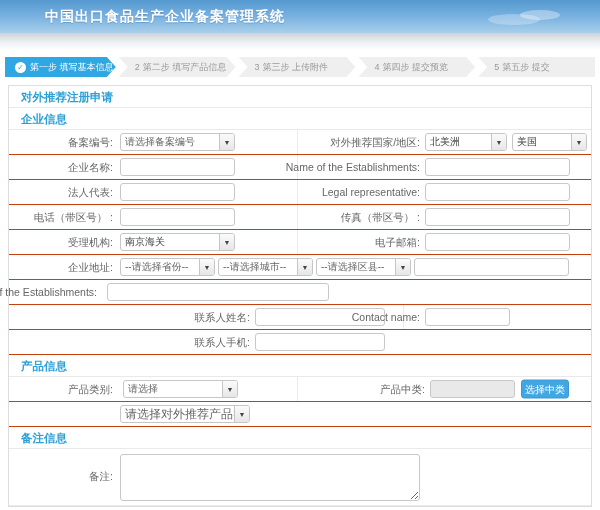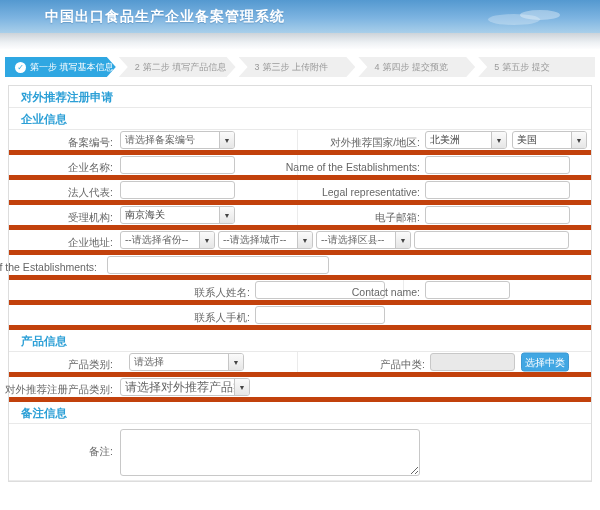--- a/index.html
+++ b/index.html
@@ -25,21 +25,21 @@
   .step.last { clip-path:polygon(0 0,100% 0,100% 100%,0 100%,9px 50%); }
   .step.active { background:#2fa7e2; color:#fff; }
   .chk { flex:0 0 auto; width:11px; height:11px; border-radius:50%; background:#fff; color:#2fa7e2;
     font-size:8px; line-height:11px; text-align:center; font-weight:bold; margin-right:4px; }
   .step-num { margin-right:3px; }
 
   
   .panel { margin:8px 8px 0 8px; border:1px solid #ddd; background:#fff; }
   .sec-title { height:22px; line-height:22px; padding-left:12px; color:#2b9fd6;
     font-weight:bold; font-size:11.5px; border-bottom:1px solid #e9e9e9; }
-  .frow { position:relative; height:25px; border-bottom:5px solid #c2410c; }
+  .frow { position:relative; height:25px; border-bottom:1px solid #c2410c; }
   .frow.tall { height:57px; border-bottom:1px solid #ebebeb; }
   .flabel { position:absolute; top:0; line-height:25px; font-size:10.5px; color:#666; white-space:nowrap; }
   .tall .flabel { top:50%; line-height:normal; transform:translateY(-50%); }
   .vline { position:absolute; top:0; bottom:0; width:1px; background:#ebebeb; }
 
   .tin { position:absolute; top:50%; transform:translateY(-50%); height:18px;
     border:1px solid #c8c8c8; border-radius:3px; background:#fff; font-size:10.5px;
     color:#333; padding:0 3px; outline:none; }
   .tin:disabled { background:#e9e9e9; }
 
@@ -124,20 +124,27 @@
   </div>
 
   <div class="frow">
     <span class="vline" style="left:288px"></span>
     <span class="flabel" style="right:478px">法人代表:</span>
     <input class="tin" style="left: 111px; width: 115px;">
     <span class="flabel" style="right:171px">Legal representative:</span>
     <input class="tin" style="left: 416px; width: 145px;">
   </div>
 
+  <div class="frow">
+    <span class="vline" style="left:288px"></span>
+    <span class="flabel" style="right:478px">电话（带区号） :</span>
+    <input class="tin" style="left: 111px; width: 115px;">
+    <span class="flabel" style="right:171px">传真（带区号） :</span>
+    <input class="tin" style="left: 416px; width: 145px;">
+  </div>
 
   <div class="frow">
     <span class="vline" style="left:288px"></span>
     <span class="flabel" style="right:478px">受理机构:</span>
     <span class="combo" style="left:111px;width:115px">
       <span class="combo-text" style="color:#444">南京海关</span>
       <span class="combo-btn">▼</span>
     </span>
     <span class="flabel" style="right:171px">电子邮箱:</span>
     <input class="tin" style="left: 416px; width: 145px;">
@@ -176,31 +183,30 @@
   <div class="frow">
     <span class="flabel" style="right:341px">联系人手机:</span>
     <input class="tin" style="left: 246px; width: 130px;">
   </div>
 
   <div class="sec-title">产品信息</div>
 
   <div class="frow">
     <span class="vline" style="left:288px"></span>
     <span class="flabel" style="right:478px">产品类别:</span>
-    <span class="combo" style="left:120px;width:115px">
+    <span class="combo" style="left:114px;width:115px">
       <span class="combo-text">请选择</span>
       <span class="combo-btn">▼</span>
     </span>
     <span class="flabel" style="right:166px">产品中类:</span>
     <input class="tin" style="left: 421px; width: 85px;" disabled="">
     <span class="btn-blue" style="left:512px;width:48px">选择中类</span>
   </div>
 
   <div class="frow">
-    <span class="flabel" style="right:478px">对外推荐注册产品类别:</span>
     <span class="combo" style="left:111px;width:130px">
       <span class="combo-text" style="font-size:12px">请选择对外推荐产品类别</span>
       <span class="combo-btn">▼</span>
     </span>
   </div>
 
   <div class="sec-title">备注信息</div>
 
   <div class="frow tall">
     <span class="flabel" style="right:478px">备注:</span>

